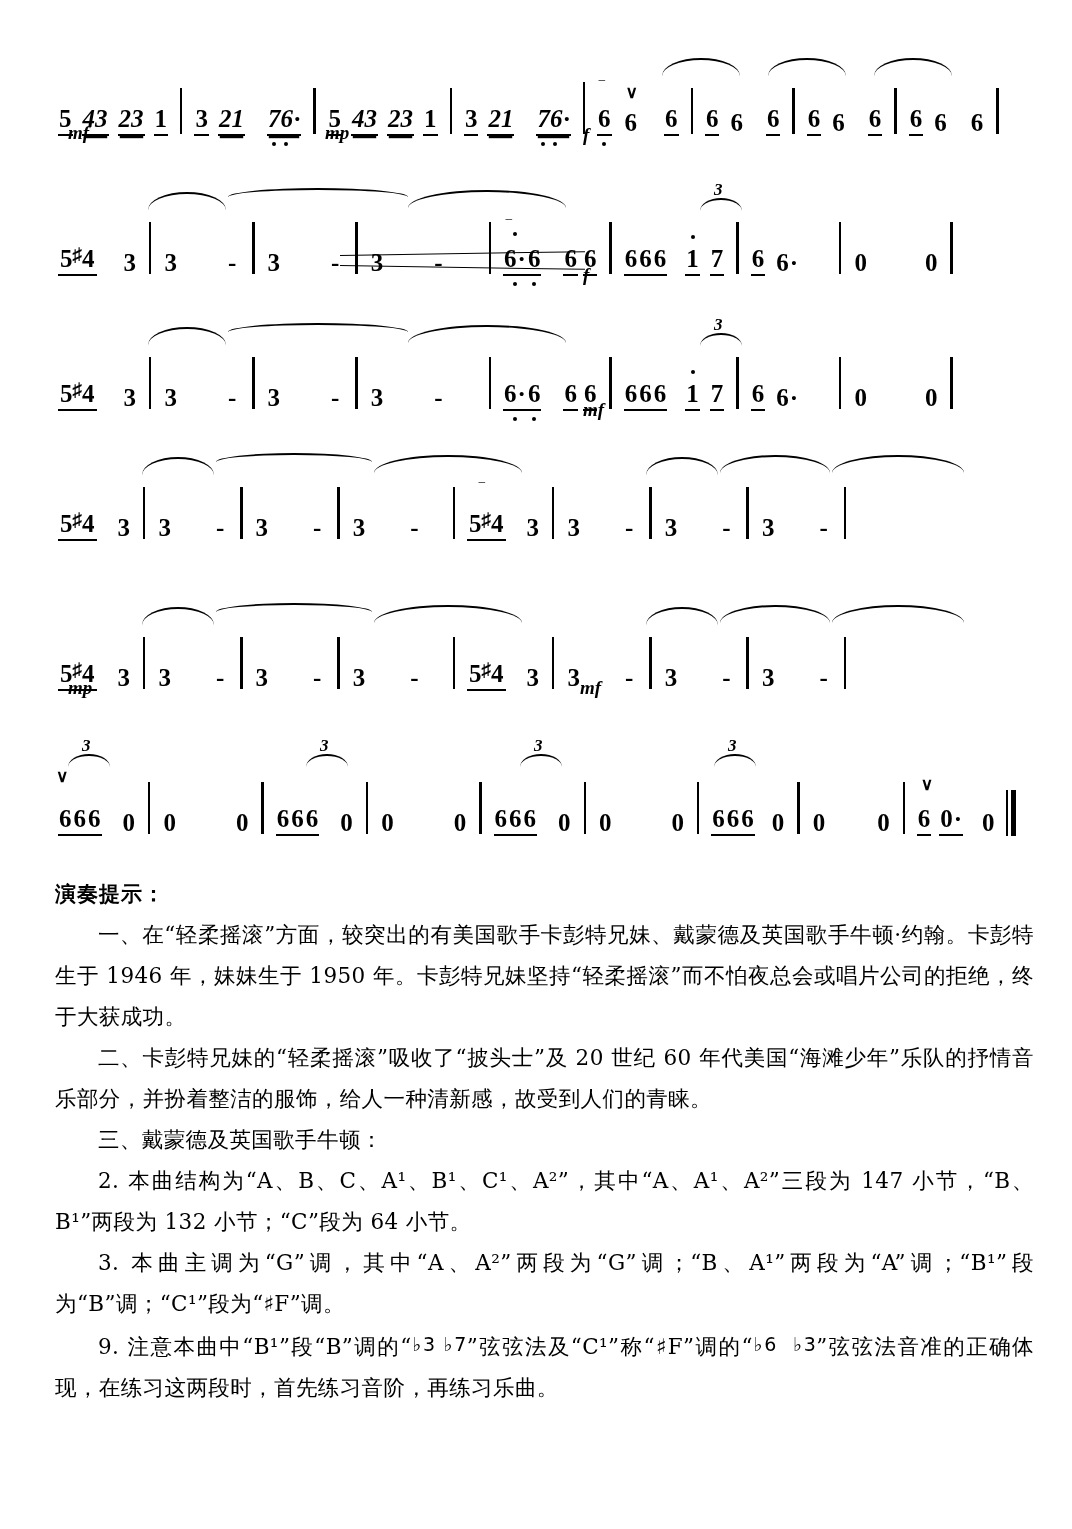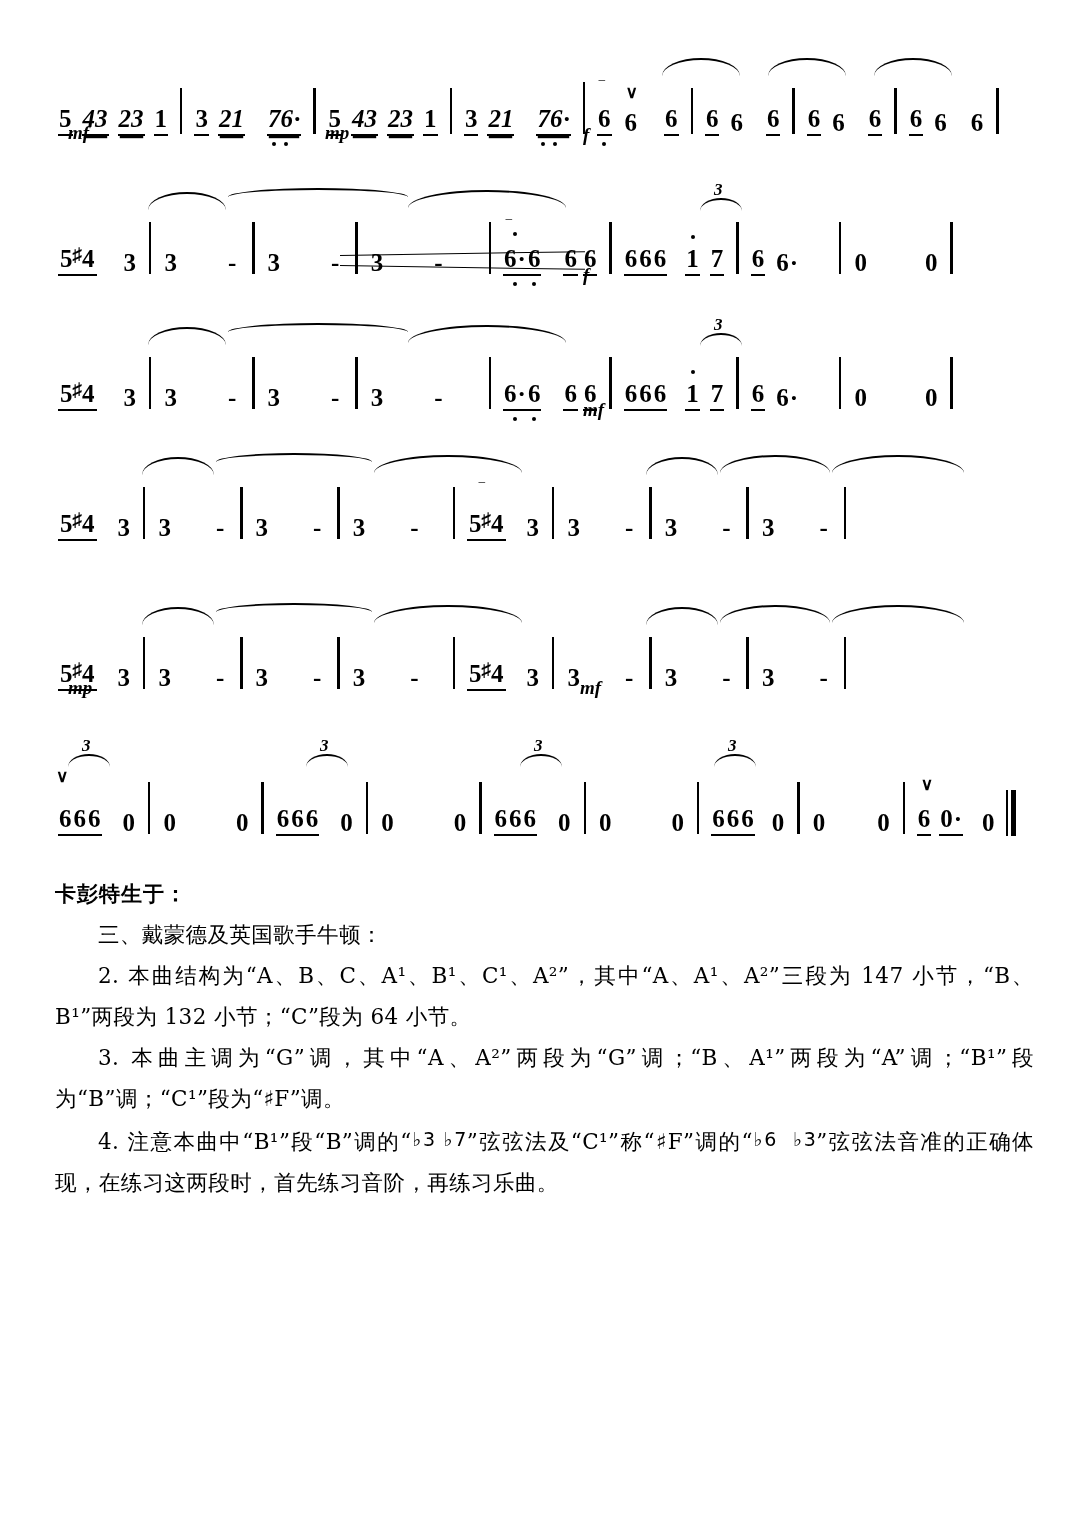--- a/index.html
+++ b/index.html
@@ -476,18 +476,20 @@
     <span class="trip" style="left:270px;top:-24px;">3</span>
     <div class="tripslur" style="left:470px;top:-6px;width:42px;"></div>
     <span class="trip" style="left:484px;top:-24px;">3</span>
     <div class="tripslur" style="left:664px;top:-6px;width:42px;"></div>
     <span class="trip" style="left:678px;top:-24px;">3</span>
   </div>
 
 </div>
 
 <div id="notes">
-  <div class="ntitle">卡彭特生于：</div>
+  <div class="ntitle">演奏提示：</div>
+  <p class="para">一、在“轻柔摇滚”方面，较突出的有美国歌手卡彭特兄妹、戴蒙德及英国歌手牛顿·约翰。卡彭特生于 1946 年，妹妹生于 1950 年。卡彭特兄妹坚持“轻柔摇滚”而不怕夜总会或唱片公司的拒绝，终于大获成功。</p>
+  <p class="para">二、卡彭特兄妹的“轻柔摇滚”吸收了“披头士”及 20 世纪 60 年代美国“海滩少年”乐队的抒情音乐部分，并扮着整洁的服饰，给人一种清新感，故受到人们的青睐。</p>
   <p class="para">三、戴蒙德及英国歌手牛顿：</p>
   <p class="para">2. 本曲结构为“A、B、C、A¹、B¹、C¹、A²”，其中“A、A¹、A²”三段为 147 小节，“B、B¹”两段为 132 小节；“C”段为 64 小节。</p>
   <p class="para">3. 本曲主调为“G”调，其中“A、A²”两段为“G”调；“B、A¹”两段为“A”调；“B¹”段为“B”调；“C¹”段为“♯F”调。</p>
-  <p class="para"><span>4. 注意本曲中“B¹”段“B”调的“</span><span class="flat">♭3</span><span>&nbsp;</span><span class="flat">♭7</span><span>”弦弦法及“C¹”称“♯F”调的“</span><span class="flat">♭6</span><span>&nbsp;&nbsp;</span><span class="flat">♭3</span><span>”弦弦法音准的正确体现，在练习这两段时，首先练习音阶，再练习乐曲。</span></p>
+  <p class="para"><span>9. 注意本曲中“B¹”段“B”调的“</span><span class="flat">♭3</span><span>&nbsp;</span><span class="flat">♭7</span><span>”弦弦法及“C¹”称“♯F”调的“</span><span class="flat">♭6</span><span>&nbsp;&nbsp;</span><span class="flat">♭3</span><span>”弦弦法音准的正确体现，在练习这两段时，首先练习音阶，再练习乐曲。</span></p>
 </div>
 
 </body></html>

